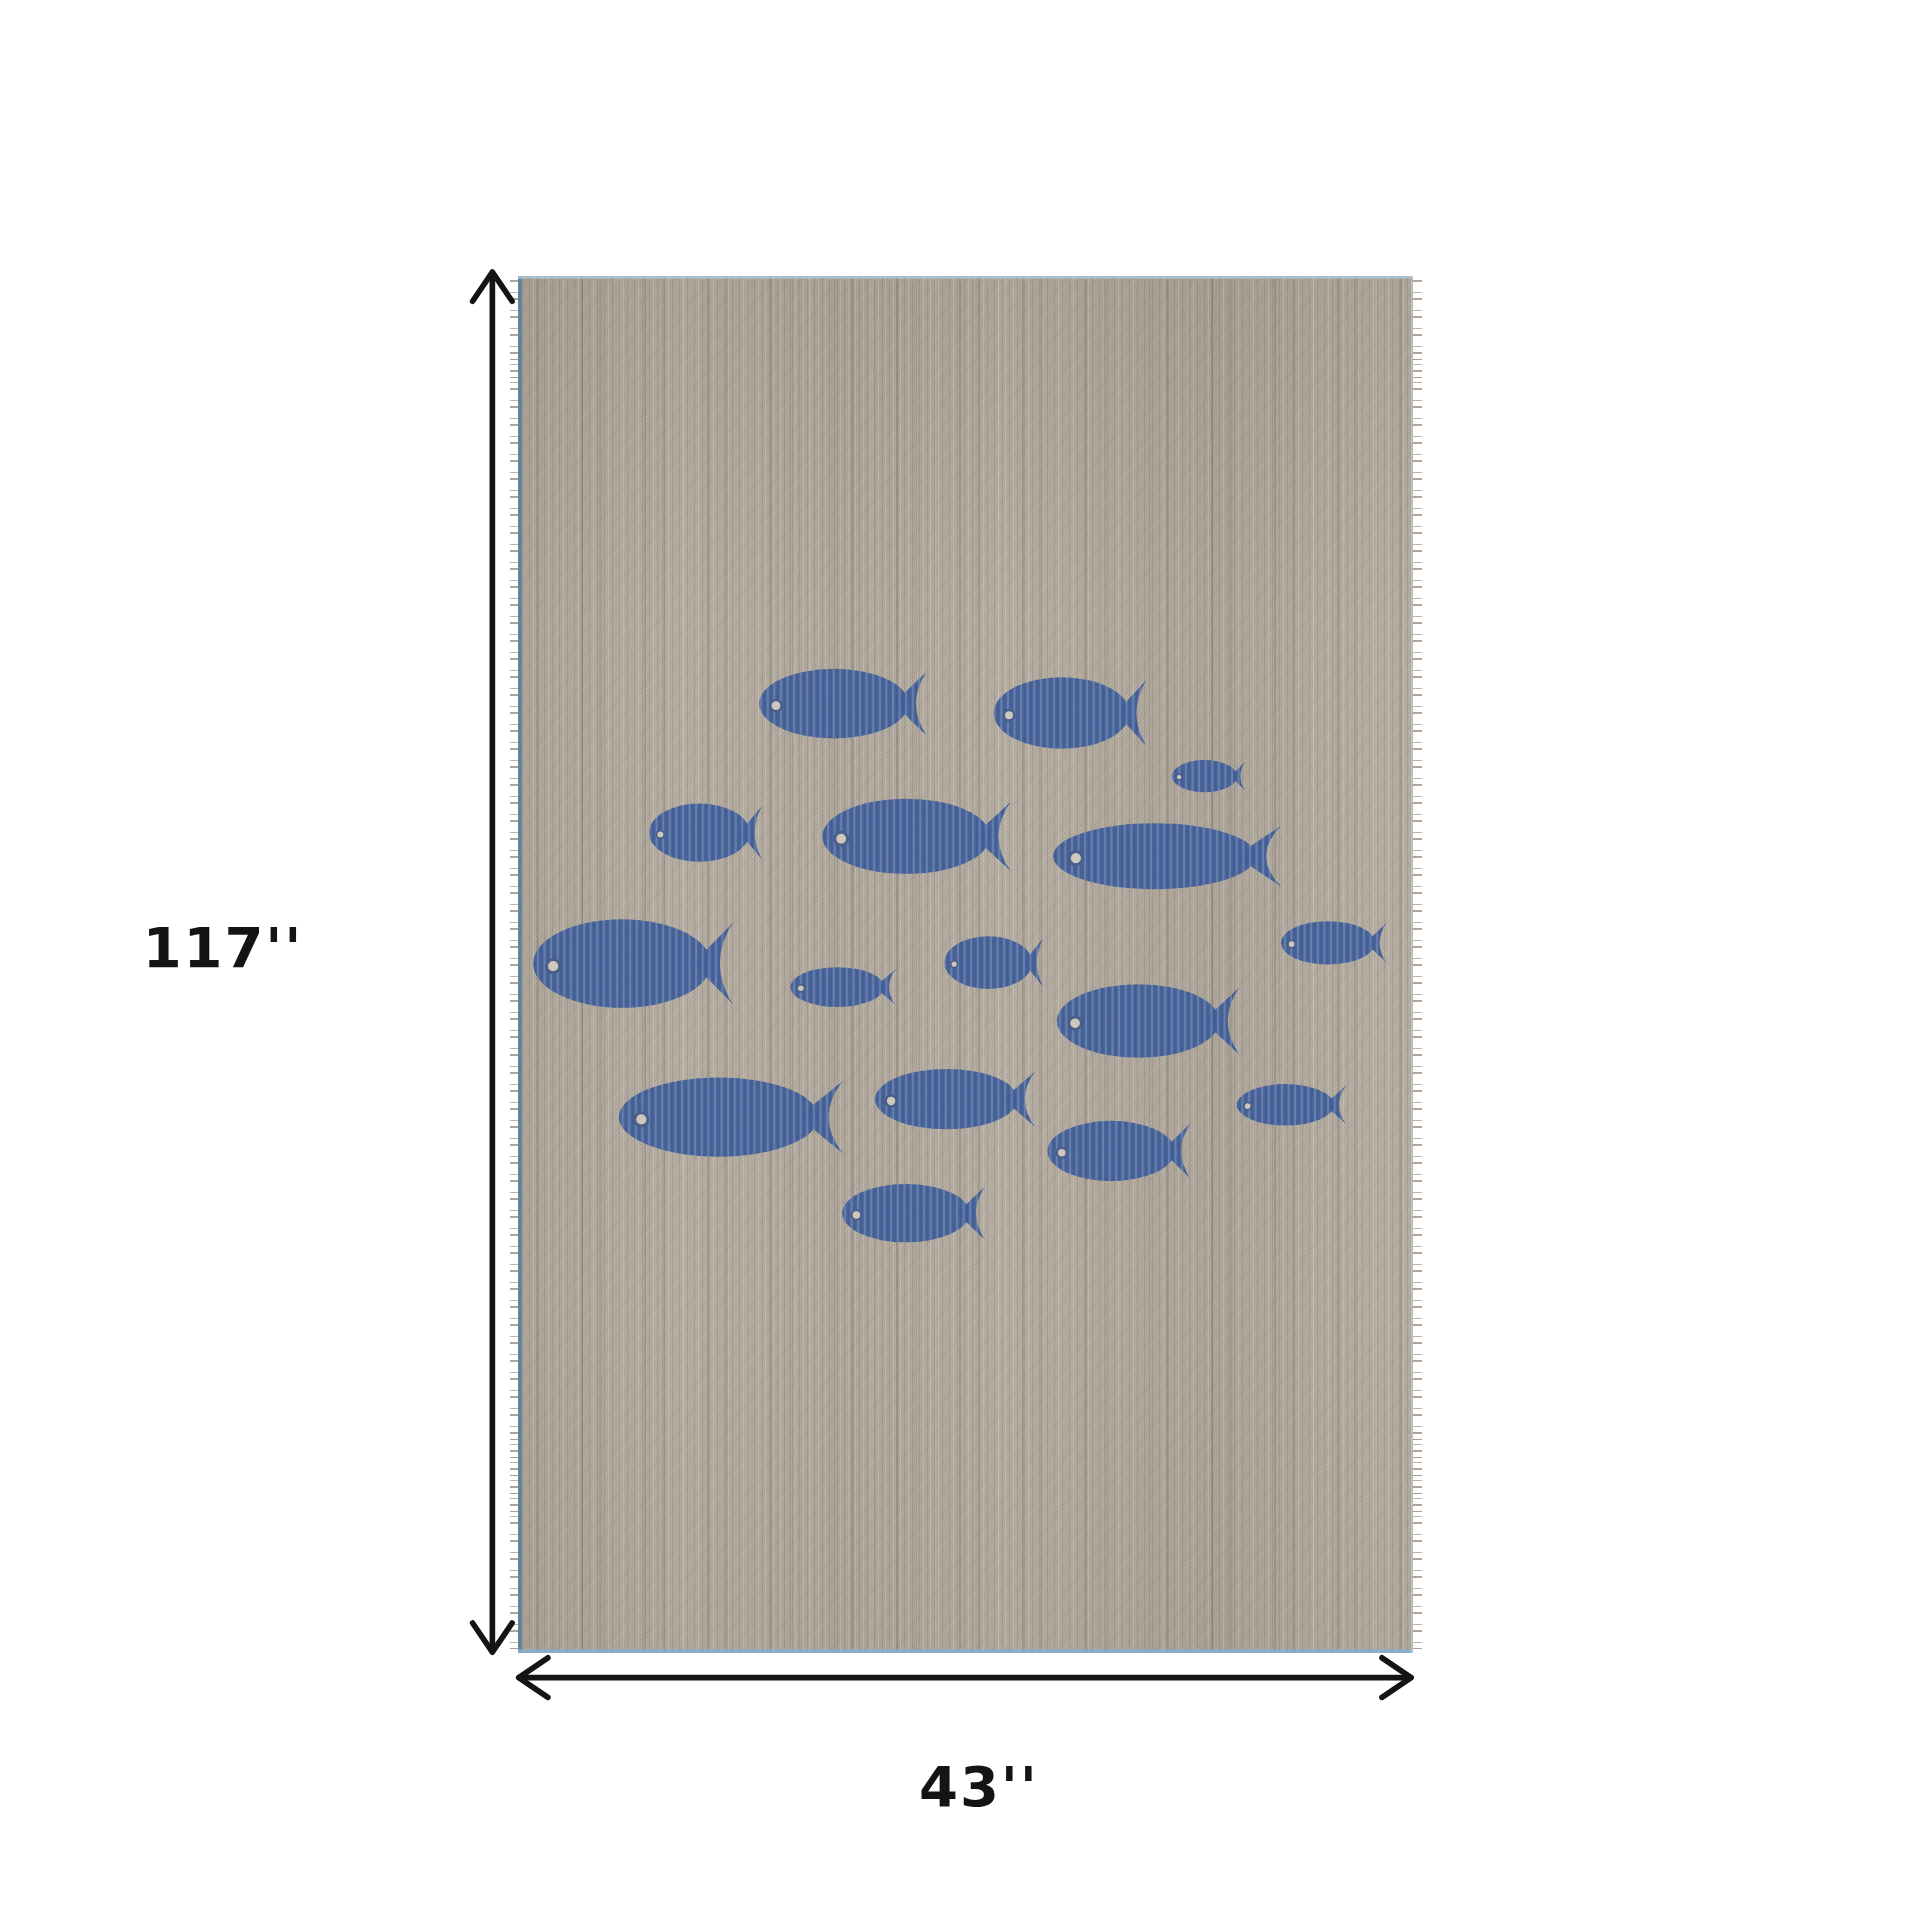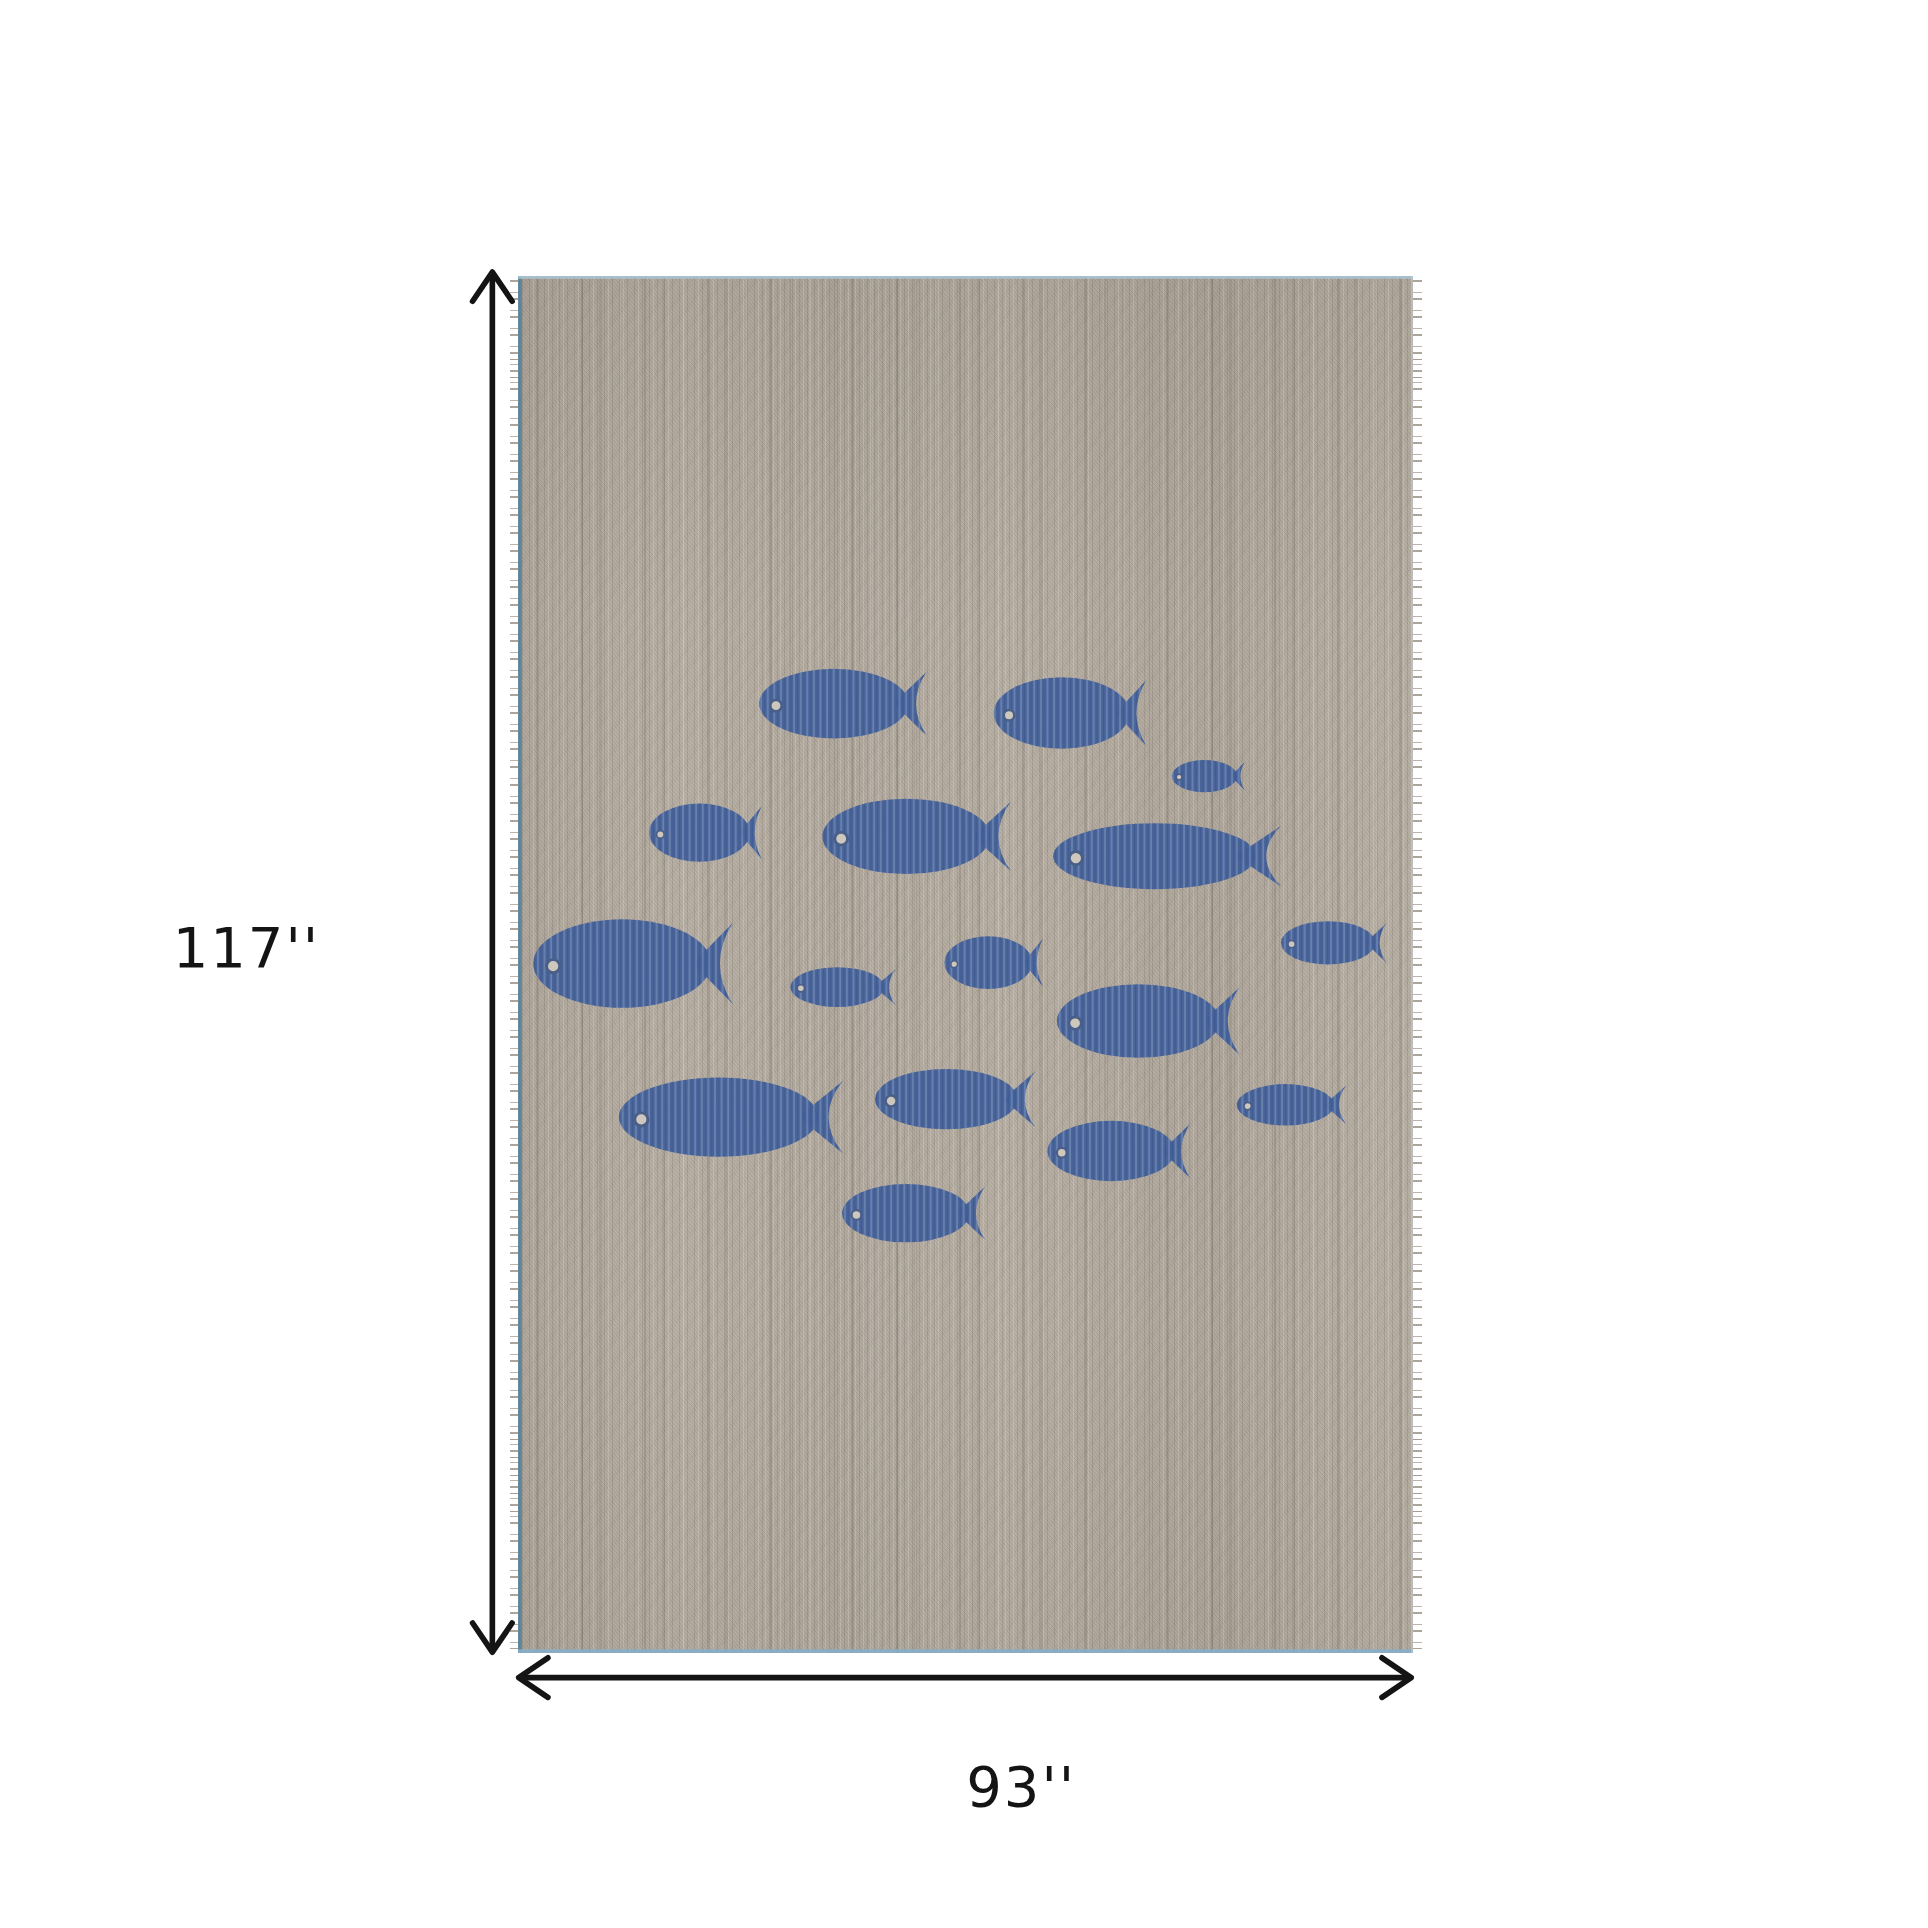--- a/index.html
+++ b/index.html
@@ -72,25 +72,25 @@
     left: 0; top: 0;
     width: 1928px;
     height: 1928px;
     display: block;
     pointer-events: none;
   }
   
   .dim-label {
     position: absolute;
     font-size: 56px;
-    font-weight: 400;
+    font-weight: 700;
     letter-spacing: 1.9px;
     color: #141414;
     line-height: 1;
-    text-align: right;
+    text-align: center;
     width: 194px;
   }
   .height-label { left: 126px; top: 920px; }
   .width-label  { left: 882px; top: 1759px; }
 </style>
 </head>
 <body>
 
 <div class="canvas">
 
@@ -197,16 +197,16 @@
       <line x1="523" y1="292" x2="523" y2="1752" stroke="#141414" stroke-width="6" stroke-linecap="round"></line>
       <polyline points="502,320 523,289 544,320" fill="none" stroke="#141414" stroke-width="6" stroke-linecap="round" stroke-linejoin="round"></polyline>
       <polyline points="502,1724 523,1755 544,1724" fill="none" stroke="#141414" stroke-width="6" stroke-linecap="round" stroke-linejoin="round"></polyline>
       <line x1="554" y1="1782" x2="1496" y2="1782" stroke="#141414" stroke-width="6" stroke-linecap="round"></line>
       <polyline points="582,1761 551,1782 582,1803" fill="none" stroke="#141414" stroke-width="6" stroke-linecap="round" stroke-linejoin="round"></polyline>
       <polyline points="1468,1761 1499,1782 1468,1803" fill="none" stroke="#141414" stroke-width="6" stroke-linecap="round" stroke-linejoin="round"></polyline>
     </svg>
 
   <div class="dim-label height-label" style="color: rgb(20, 20, 20);">117''</div>
 
-  <div class="dim-label width-label" style="color: rgb(20, 20, 20);">93''</div>
+  <div class="dim-label width-label" style="color: rgb(20, 20, 20);">43''</div>
 
 </div>
 
 
 </body></html>

